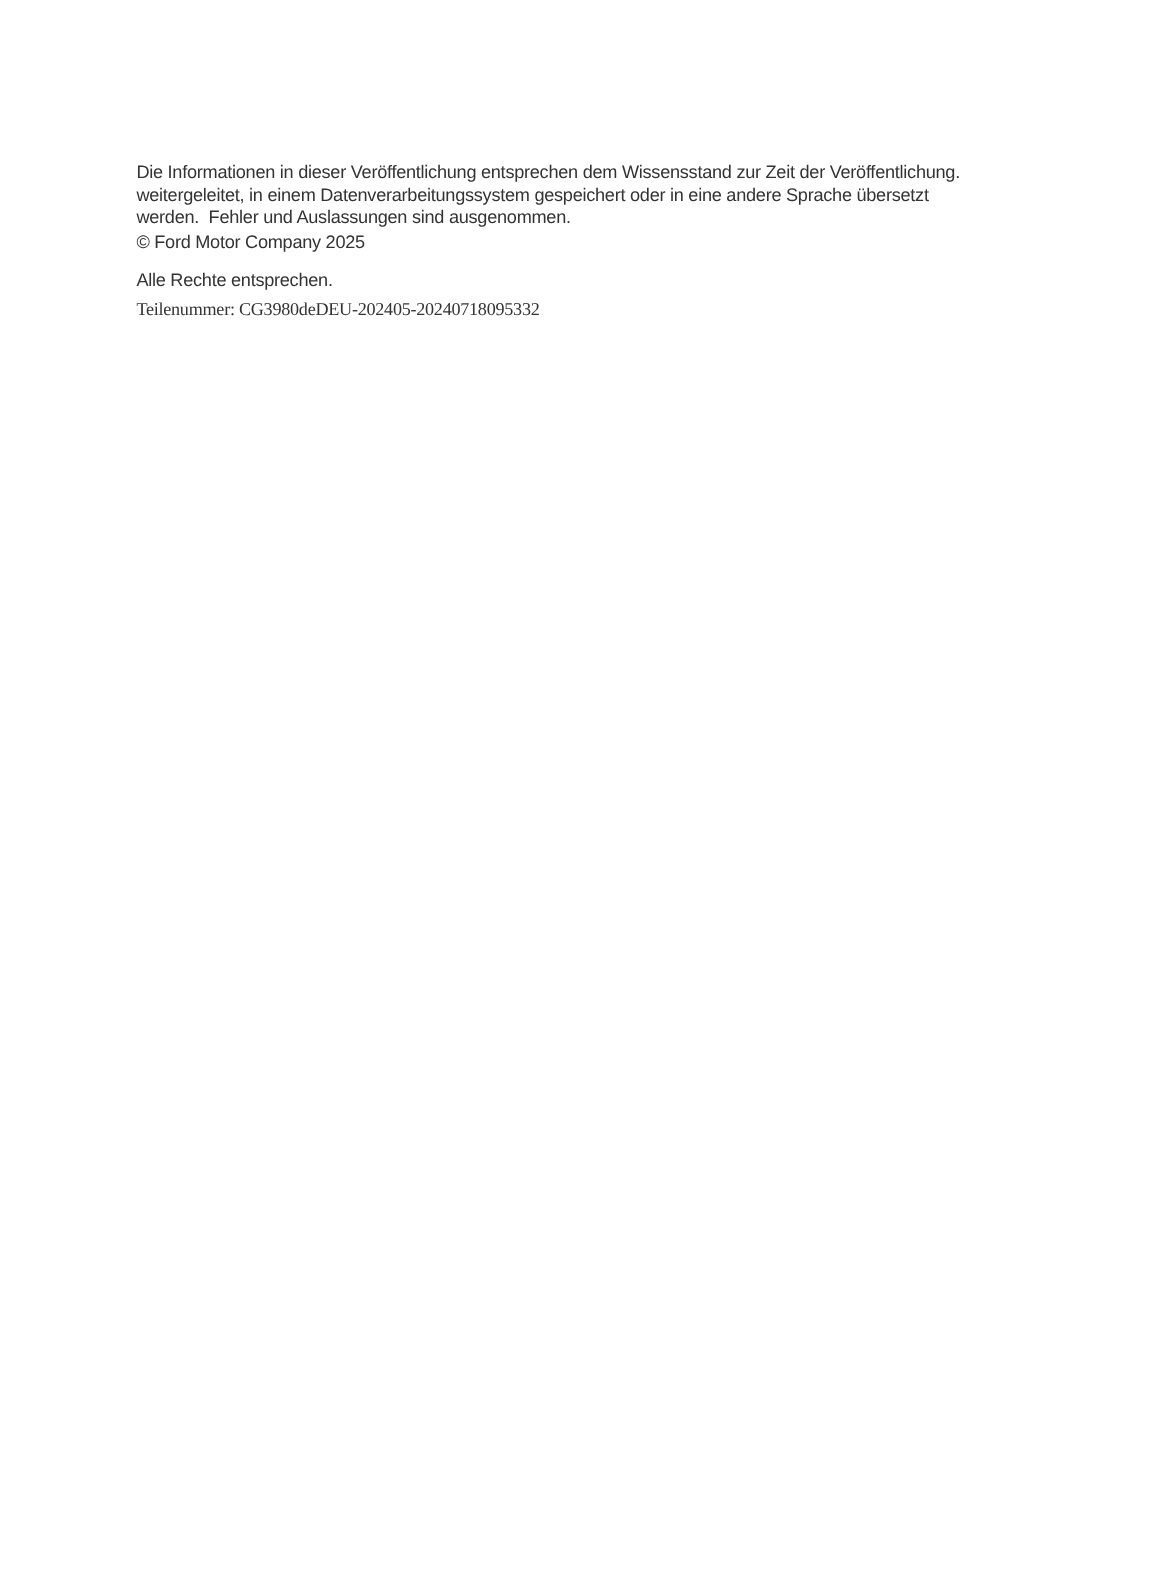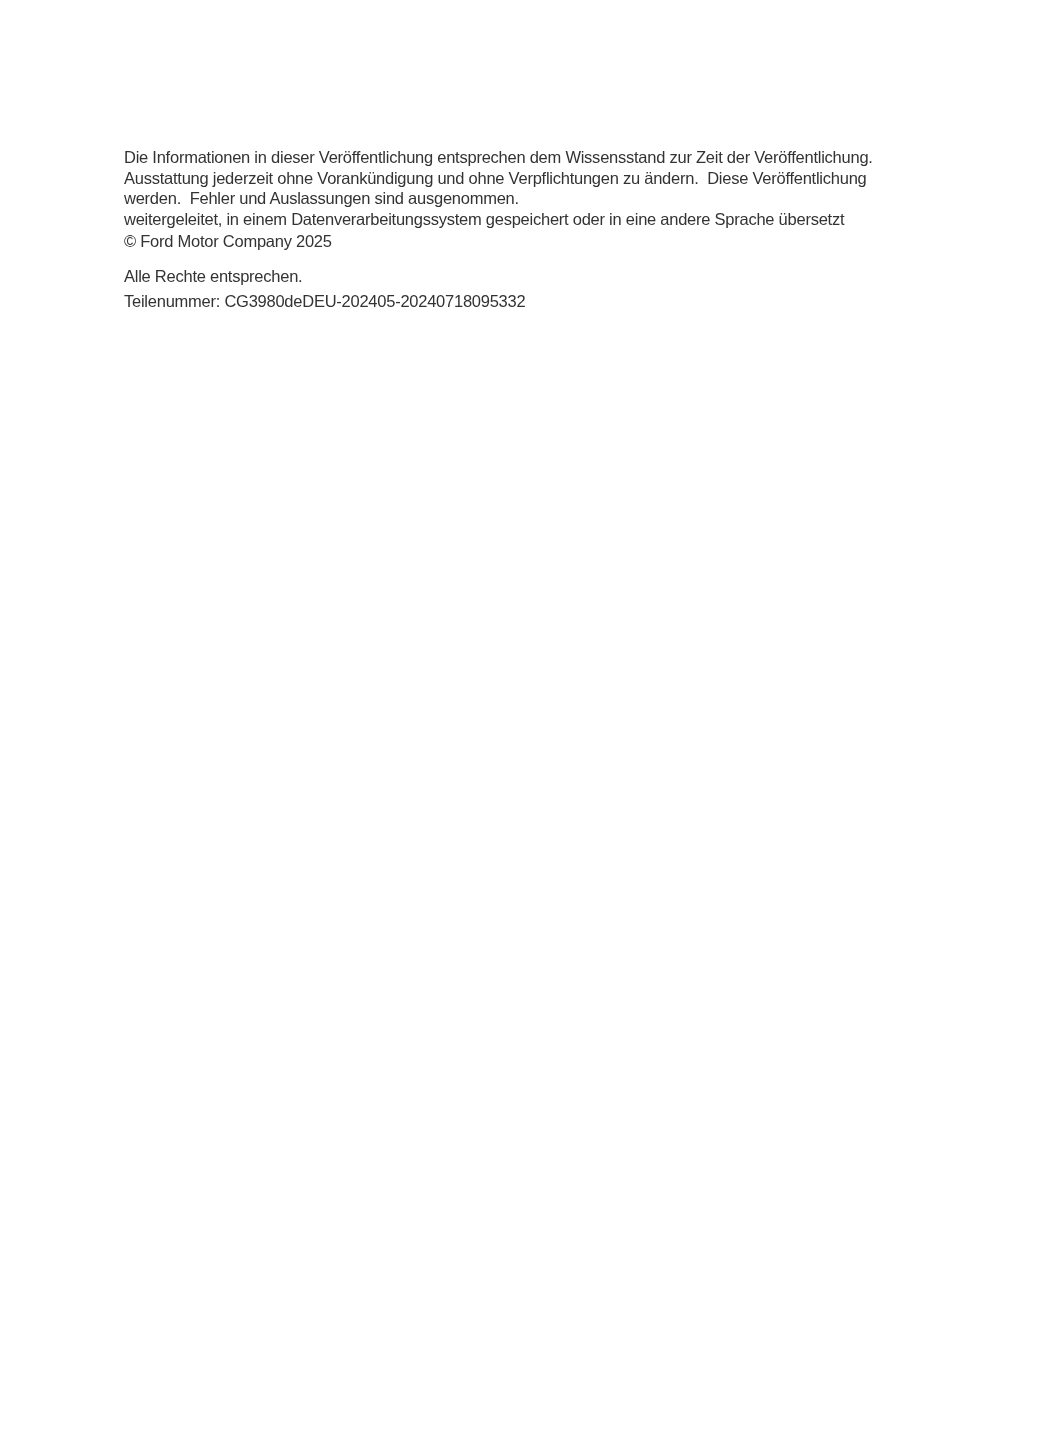--- a/index.html
+++ b/index.html
@@ -37,33 +37,33 @@
     margin: 1px 0 0 0;
     white-space: pre;
   }
   .rights-line {
     margin: 14px 0 0 0;
     white-space: pre;
   }
   .part-number-line {
     margin: 5px 0 0 0;
     white-space: pre;
+    font-family: Liberation Serif, serif;
   }
 </style>
 </head>
 <body>
 
 <div class="page">
   <div class="content">
 
     <p class="para">
       <span class="line">Die Informationen in dieser Veröffentlichung entsprechen dem Wissensstand zur Zeit der Veröffentlichung.</span>
-      <span class="line">Ausstattung jederzeit ohne Vorankündigung und ohne Verpflichtungen zu ändern.  Diese Veröffentlichung</span>
+      <span class="line">weitergeleitet, in einem Datenverarbeitungssystem gespeichert oder in eine andere Sprache übersetzt</span>
       <span class="line">werden.  Fehler und Auslassungen sind ausgenommen.</span>
-      <span class="line">weitergeleitet, in einem Datenverarbeitungssystem gespeichert oder in eine andere Sprache übersetzt</span>
     </p>
 
     <p class="copyright-line">© Ford Motor Company 2025</p>
 
     <p class="rights-line">Alle Rechte entsprechen.</p>
 
     <p class="part-number-line">Teilenummer: CG3980deDEU-202405-20240718095332</p>
 
   </div>
 </div>

